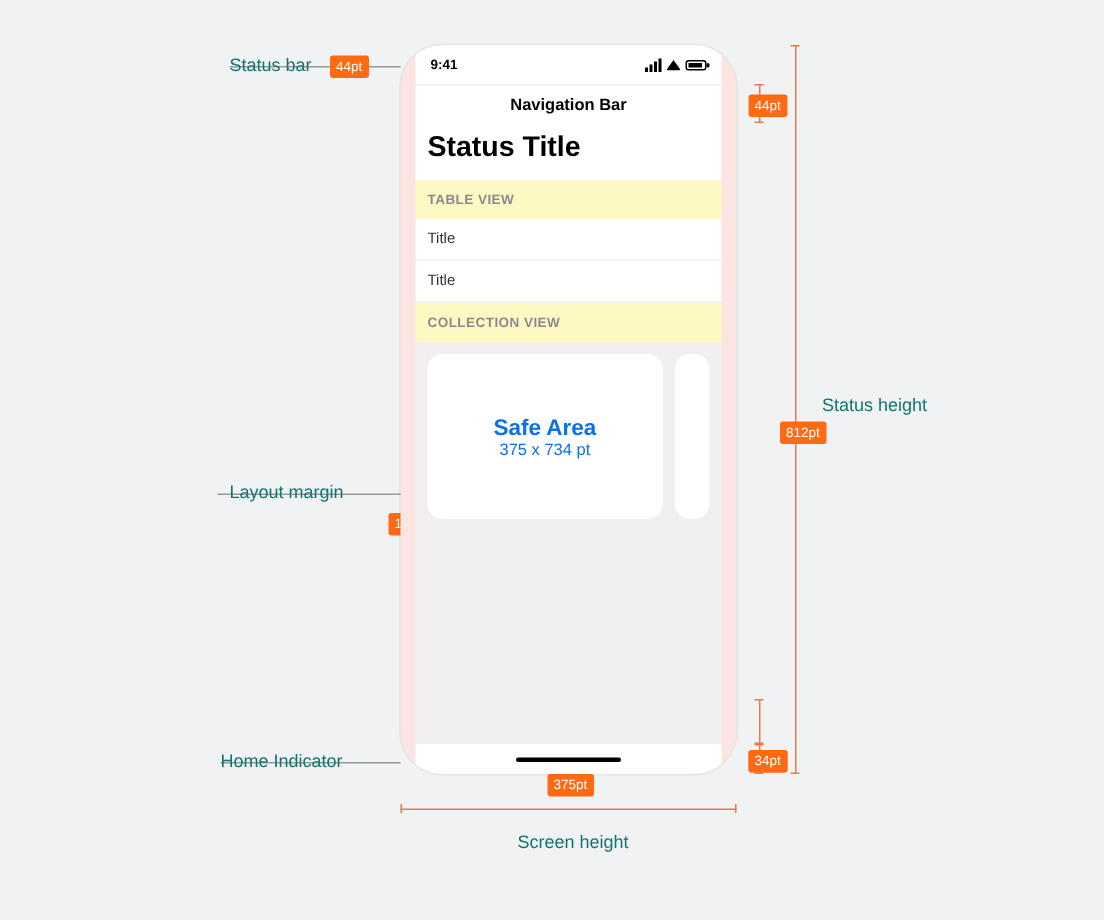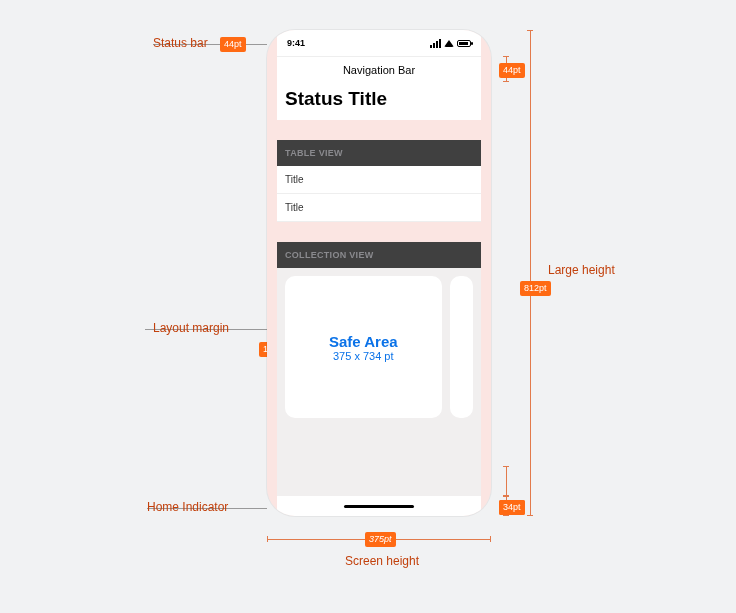--- a/index.html
+++ b/index.html
@@ -8,21 +8,21 @@
     font-family: -apple-system, BlinkMacSystemFont, "Segoe UI", Helvetica, Arial, sans-serif;
     width: 736px;
     height: 613px;
     position: relative;
     overflow: hidden;
   }
 
   .label {
     position: absolute;
     font-size: 12px;
-    color: #c2410c;
+    color: #0f766e;
   }
   .label-line {
     position: absolute;
     background: #999;
     height: 1px;
   }
 
   .badge {
     position: absolute;
     background: #ff6a13;
@@ -89,55 +89,54 @@
   .batt::before{content:"";position:absolute;left:1px;top:1px;bottom:1px;width:9px;background:#000;}
 
   .navbar {
     height: 26px;
     background: #fff;
     border-top: 1px solid #eee;
     display: flex;
     align-items: center;
     justify-content: center;
     font-size: 11px;
-    font-weight: 400;
+    font-weight: 700;
   }
   .large-title {
     background: #fff;
     padding: 6px 8px 10px;
     font-size: 19px;
     font-weight: 800;
   }
   .section-header {
-    background: #404040;
+    background: #fef9c3;
     color: #8a8a8e;
     font-size: 9px;
     font-weight: 600;
     letter-spacing: 0.3px;
     padding: 8px;
-    margin-top: 20px;
   }
   .row {
     background: #fff;
     border-bottom: 1px solid #eee;
     font-size: 10px;
     padding: 8px;
     color: #333;
   }
   .collection {
     background: #f1efef;
     padding: 8px;
     display: flex;
     gap: 8px;
   }
   .card {
     background: #fff;
     border-radius: 10px;
     flex: 1;
-    height: 142px;
+    height: 110px;
     display: flex;
     flex-direction: column;
     align-items: center;
     justify-content: center;
   }
   .safe-label-title {
     color: #0a72e8;
     font-weight: 800;
     font-size: 15px;
   }
@@ -214,21 +213,21 @@
 <div class="badge" style="top:37px;left:220px;">44pt</div>
 
 <div class="label-line" style="top:329px;left:145px;width:131px;"></div>
 <div class="label" style="top:321px;left:153px;">Layout margin</div>
 <div class="badge" style="top:342px;left:259px;">16pt</div>
 
 <div class="label-line" style="top:508px;left:147px;width:120px;"></div>
 <div class="label" style="top:500px;left:147px;">Home Indicator</div>
 
 <div class="label" style="top:263px;left:548px;line-height:1.2;">
-  <span>Large height</span>
+  <span>Status height</span>
 </div>
 
 <div class="label" style="top:554px;left:345px;">Screen height</div>
 
 <div class="vline" style="top:30px;left:530px;height:486px;"></div>
 <div class="vtick" style="top:30px;left:527px;"></div>
 <div class="vtick" style="top:515px;left:527px;"></div>
 <div class="badge" style="top:281px;left:520px;">812pt</div>
 
 <div class="vline" style="top:56px;left:506px;height:26px;"></div>
@@ -242,21 +241,21 @@
 <div class="badge" style="top:500px;left:499px;">49pt</div>
 
 <div class="vline" style="top:496px;left:506px;height:20px;"></div>
 <div class="vtick" style="top:496px;left:503px;"></div>
 <div class="vtick" style="top:515px;left:503px;"></div>
 <div class="badge" style="top:500px;left:499px;">34pt</div>
 
 <div class="hline" style="top:539px;left:267px;width:224px;"></div>
 <div class="htick" style="top:536px;left:267px;"></div>
 <div class="htick" style="top:536px;left:490px;"></div>
-<div class="badge" style="top:532px;left:365px;font-style:italic;">375pt</div>
+<div class="badge" style="top:516px;left:365px;">375pt</div>
 
 <div class="phone">
   <div class="notch"></div>
   <div class="safe">
     <div class="col">
       <div class="statusbar">
         <span>9:41</span>
         <div class="status-icons">
           <span class="bars">
               <span></span>

